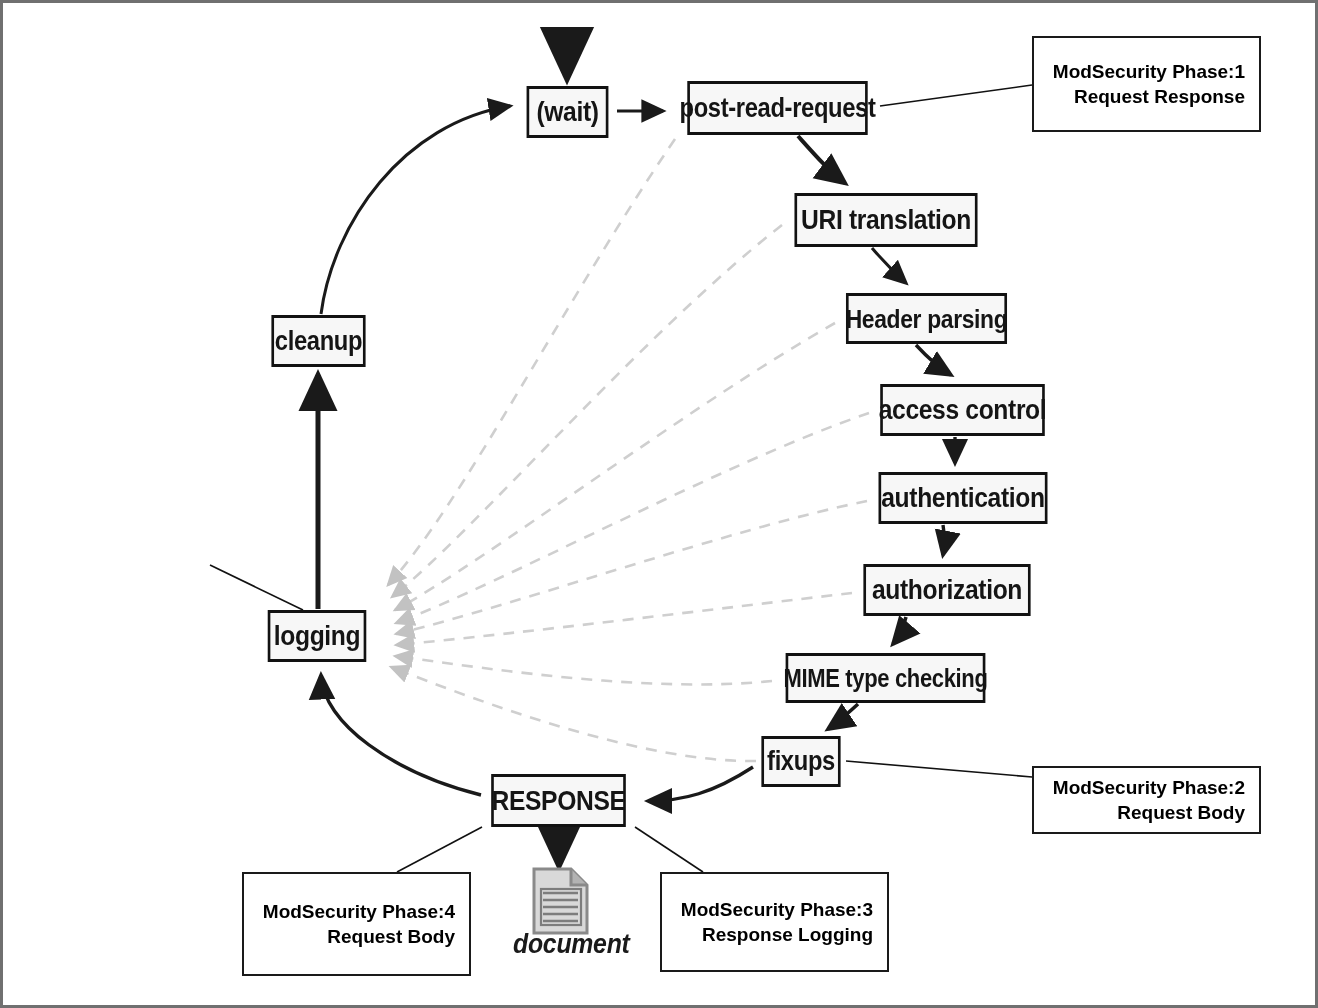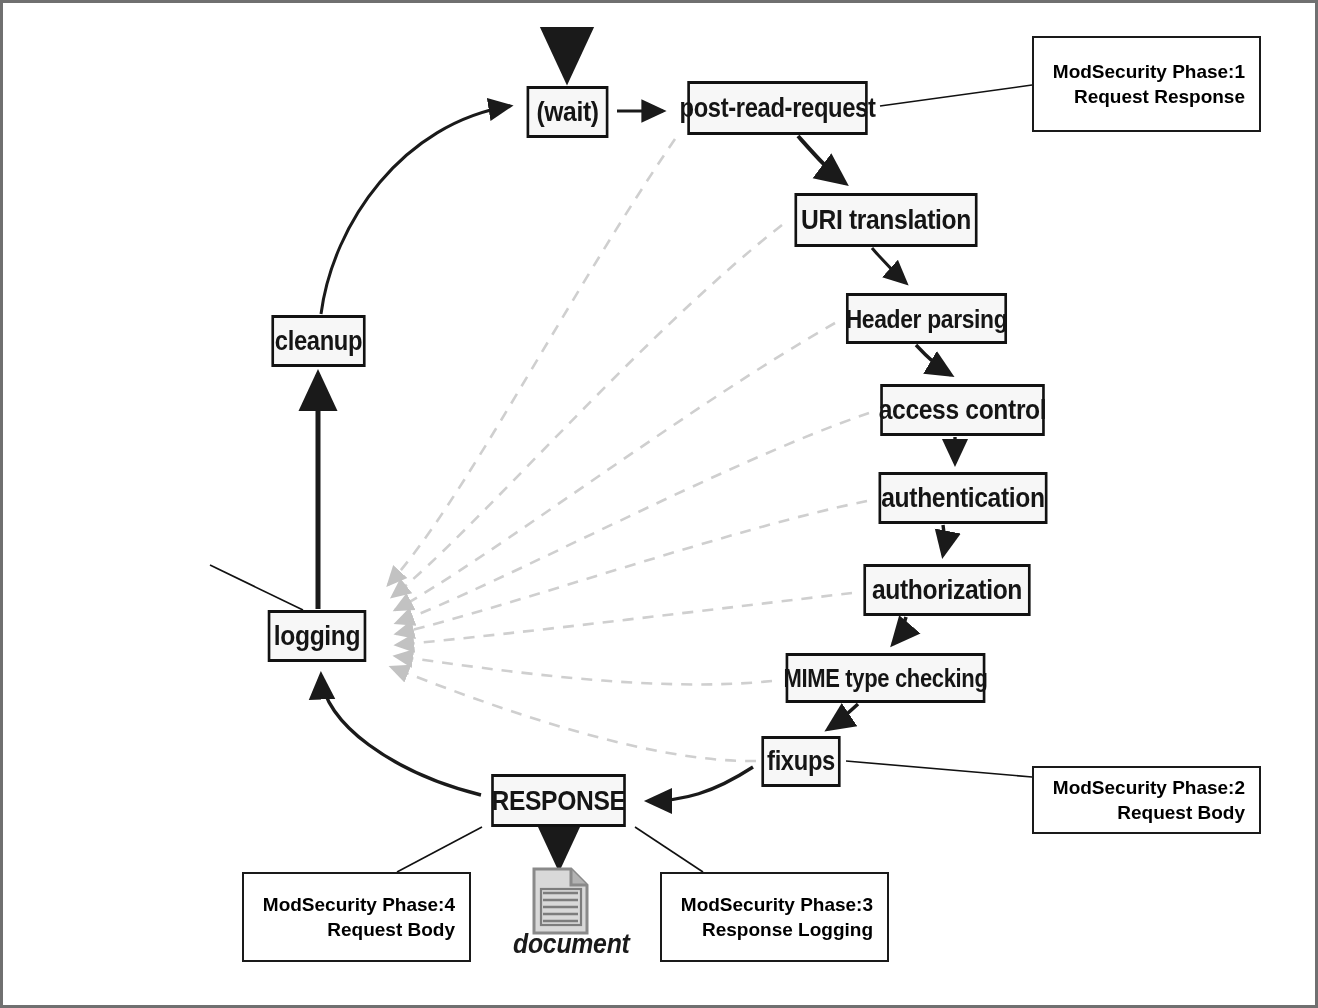--- a/index.html
+++ b/index.html
@@ -168,25 +168,25 @@
   </div>
 
   <div class="nbox align-left" style="left:1029px;top:33px;width:229px;height:96px;">
     <div>ModSecurity Phase:1</div>
     <div>Request Response</div>
   </div>
   <div class="nbox align-left" style="left:1029px;top:727px;width:229px;height:68px;margin-top:36px;">
     <div>ModSecurity Phase:2</div>
     <div>Request Body</div>
   </div>
-  <div class="nbox align-right" style="left:239px;top:869px;width:229px;height:90px;">
+  <div class="nbox align-right" style="left:239px;top:869px;width:229px;height:104px;">
     <div>ModSecurity Phase:4</div>
     <div>Request Body</div>
   </div>
-  <div class="nbox align-left" style="left:657px;top:869px;width:229px;height:90px;">
+  <div class="nbox align-left" style="left:657px;top:869px;width:229px;height:100px;">
     <div>ModSecurity Phase:3</div>
     <div>Response Logging</div>
   </div>
 
   <svg id="doc-icon" style="left:527px;top:862px;" width="62" height="72" viewBox="0 0 62 72">
     <path d="M4 4 H41 L57 20 V68 H4 Z" fill="#d9d9d9" stroke="#8a8a8a" stroke-width="3"></path>
     <path d="M41 4 L41 20 L57 20" fill="#b3b3b3" stroke="#8a8a8a" stroke-width="3"></path>
     <g stroke="#7d7d7d" stroke-width="2.6">
       <line x1="13" y1="28" x2="48" y2="28"></line>
       <line x1="13" y1="35" x2="48" y2="35"></line>

